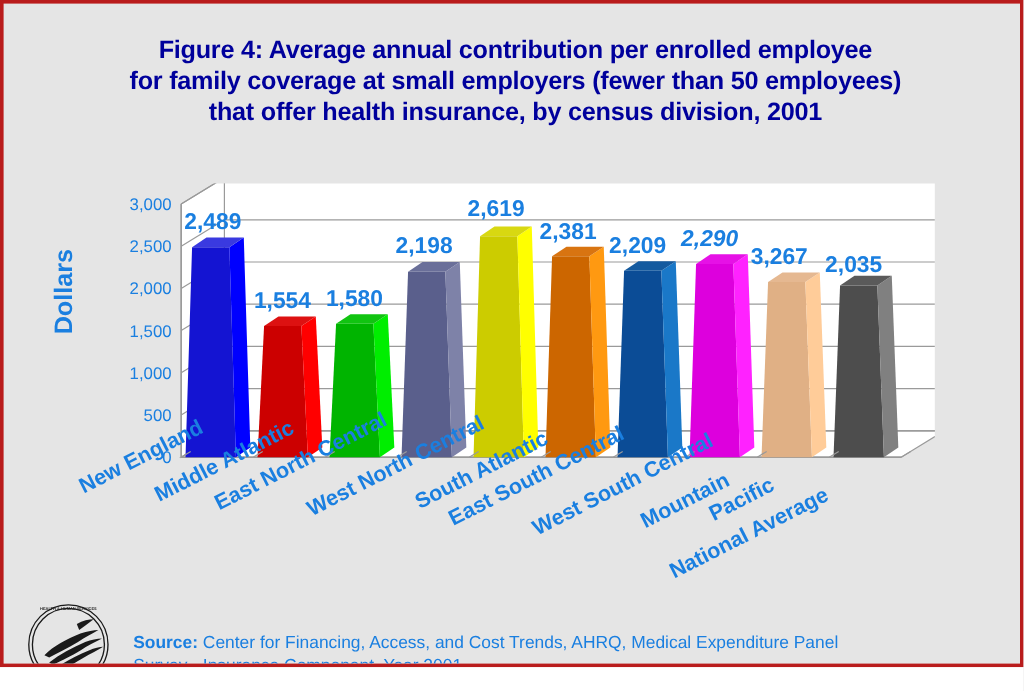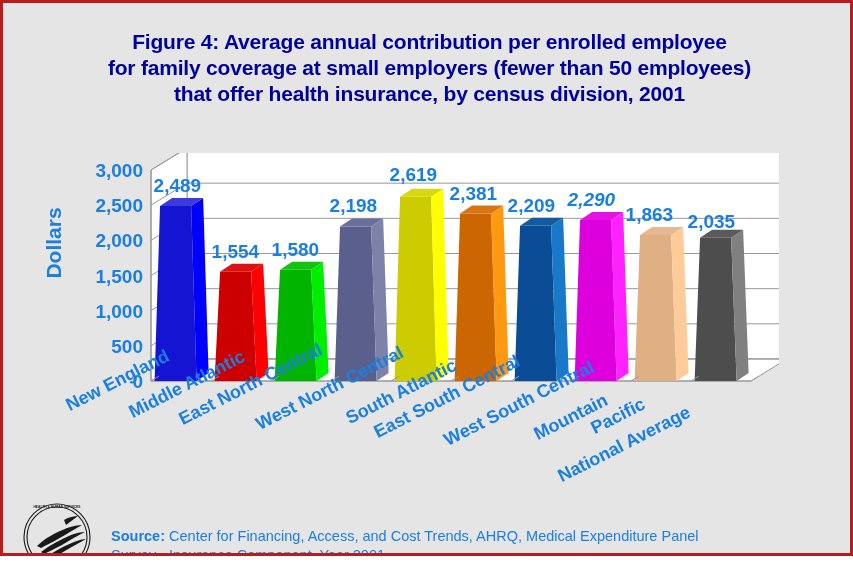--- a/index.html
+++ b/index.html
@@ -49,22 +49,22 @@
     font-size: 21px;
   }
 
   
   .ytick {
     position: absolute;
     right: 0;
     width: 92px;
     text-align: right;
     color: #1a7fe0;
-    font-weight: bold;
-    font-size: 19px;
+    font-weight: normal;
+    font-size: 14px;
     line-height: 19px;
   }
   #y-tick-wrap {
     position: absolute;
     left: 0px;
     top: 0px;
     width: 140px;
     height: 576px;
   }
 
@@ -252,21 +252,21 @@
 
   <div id="overlay">
       <div class="vlabel" style="left: 150.6px; top: 172.94px;">2,489</div>
       <div class="vlabel" style="left: 208.6px; top: 238.702px;">1,554</div>
       <div class="vlabel" style="left: 268.6px; top: 236.873px;">1,580</div>
       <div class="vlabel" style="left: 326.6px; top: 193.407px;">2,198</div>
       <div class="vlabel" style="left: 386.6px; top: 161.797px;">2,619</div>
       <div class="vlabel" style="left: 446.6px; top: 180.536px;">2,381</div>
       <div class="vlabel" style="left: 504.6px; top: 192.634px;">2,209</div>
       <div class="vlabel" style="left: 564.6px; top: 186.937px; font-style: italic;">2,290</div>
-      <div class="vlabel" style="left: 622.6px; top: 201.988px;">1,863</div>
+      <div class="vlabel" style="left: 622.6px; top: 201.988px;">3,267</div>
       <div class="vlabel" style="left: 684.6px; top: 208.872px;">2,035</div>
       <div class="catlabel" style="left: 60px; top: 395px;">New England</div>
       <div class="catlabel" style="left: 123px; top: 402px;">Middle Atlantic</div>
       <div class="catlabel" style="left: 173px; top: 409px;">East North Central</div>
       <div class="catlabel" style="left: 250px; top: 414px;">West North Central</div>
       <div class="catlabel" style="left: 340px; top: 408px;">South Atlantic</div>
       <div class="catlabel" style="left: 368px; top: 422px;">East South Central</div>
       <div class="catlabel" style="left: 438px; top: 430px;">West South Central</div>
       <div class="catlabel" style="left: 528px; top: 424px;">Mountain</div>
       <div class="catlabel" style="left: 585px; top: 418px;">Pacific</div>

